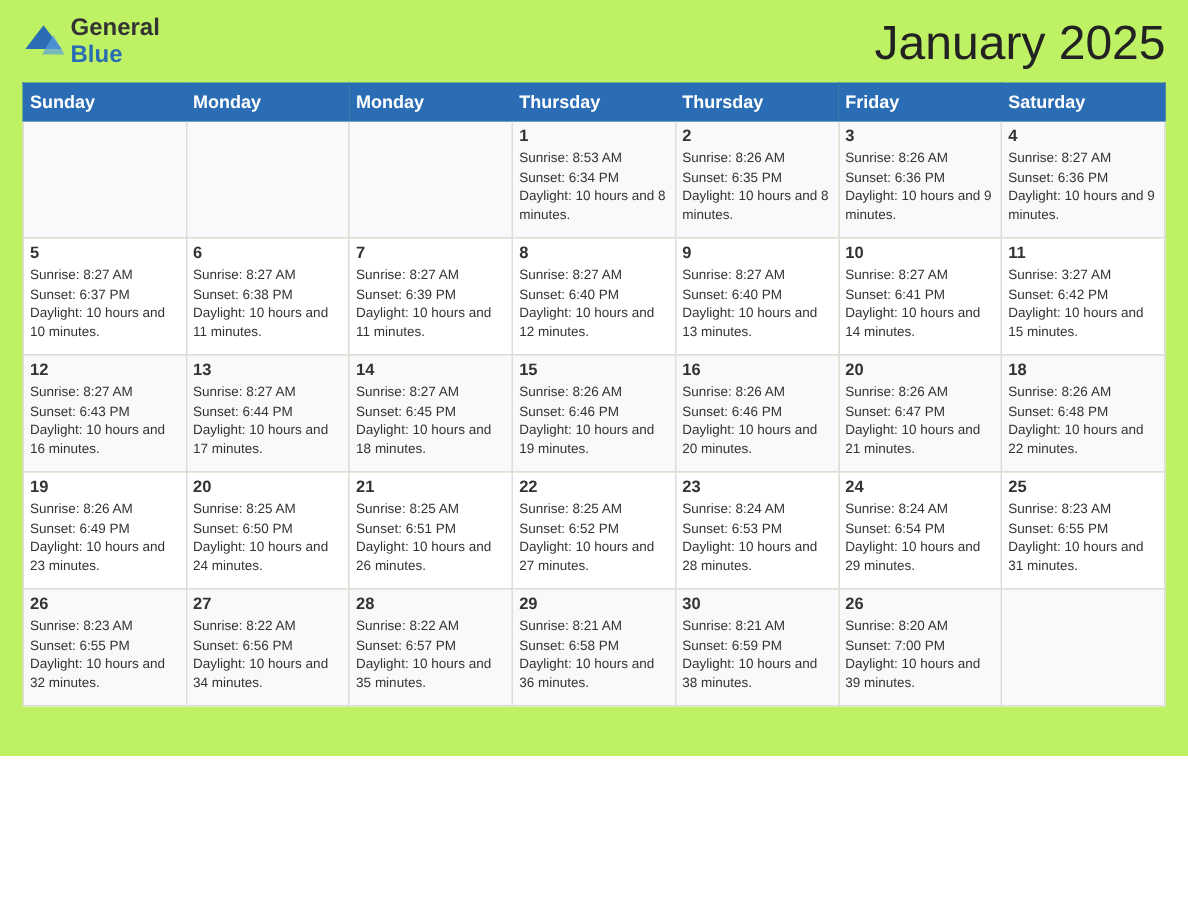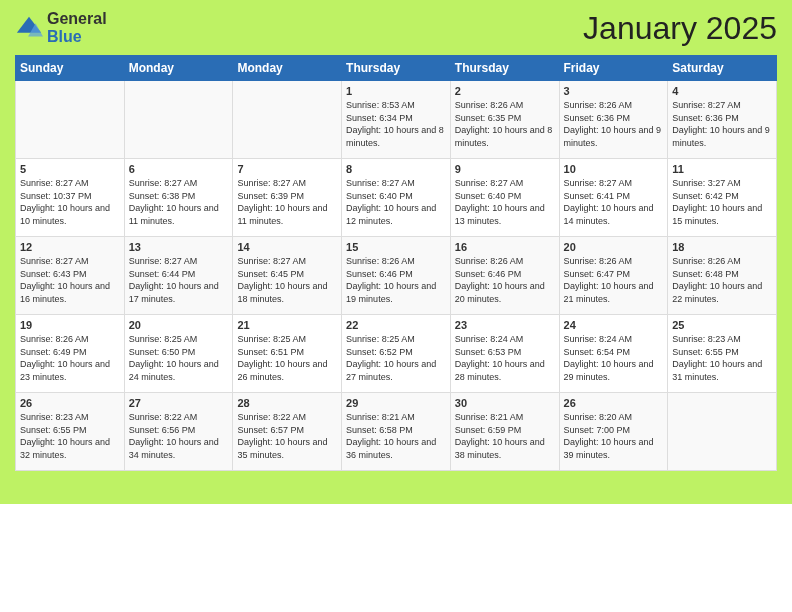--- a/index.html
+++ b/index.html
@@ -164,21 +164,21 @@
             <div class="day-info">Sunrise: 8:27 AM
 Sunset: 6:36 PM
 Daylight: 10 hours
 and 9 minutes.</div>
           </td>
         </tr>
         <tr>
           <td>
             <span class="day-num">5</span>
             <div class="day-info">Sunrise: 8:27 AM
-Sunset: 10:37 PM
+Sunset: 6:37 PM
 Daylight: 10 hours
 and 10 minutes.</div>
           </td>
           <td>
             <span class="day-num">6</span>
             <div class="day-info">Sunrise: 8:27 AM
 Sunset: 6:38 PM
 Daylight: 10 hours
 and 11 minutes.</div>
           </td>

